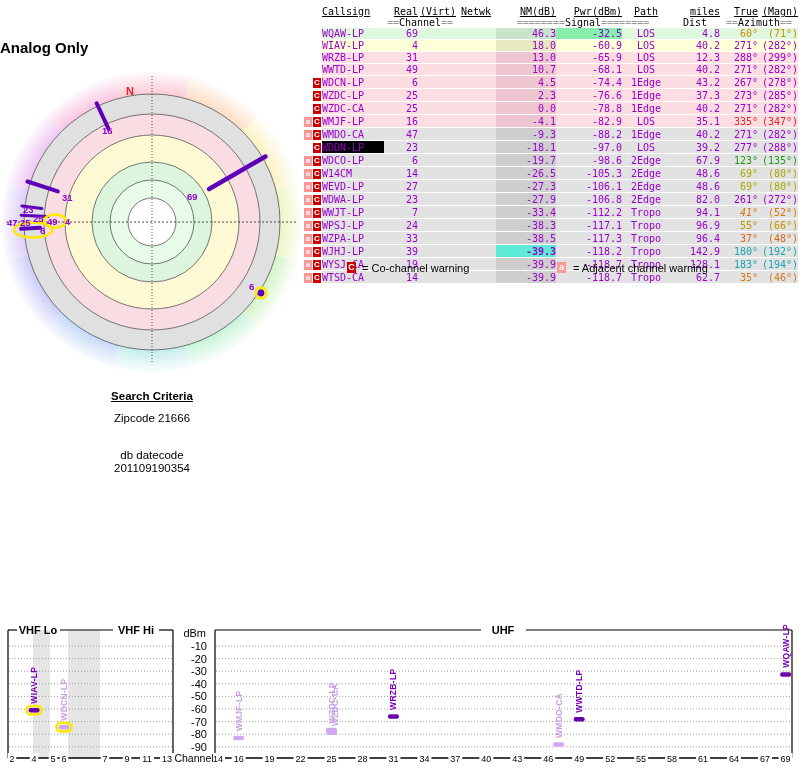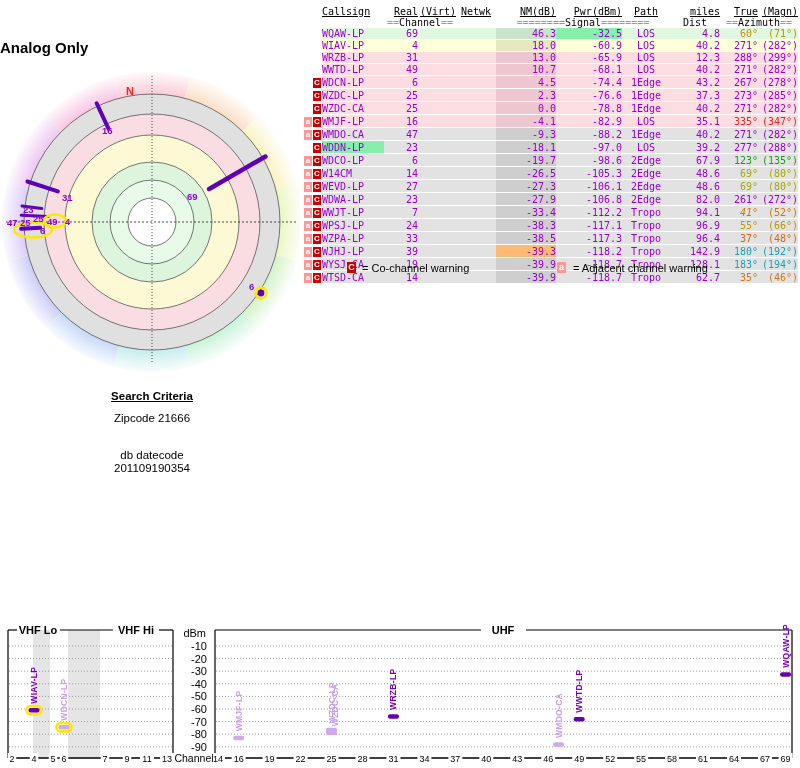--- a/index.html
+++ b/index.html
@@ -265,21 +265,21 @@
             <td class="num" style="background: rgb(206, 206, 206);">-9.3</td>
             <td class="num" style="background: rgb(226, 226, 226);">-88.2</td>
             <td class="ctr" style="background: rgb(226, 226, 226);">1Edge</td>
             <td class="num" style="background: rgb(226, 226, 226);">40.2</td>
             <td class="num" style="background: rgb(226, 226, 226);">271°</td>
             <td class="num" style="background: rgb(226, 226, 226);">(282°)</td>
           </tr>
           <tr style="border-bottom: 1px solid rgb(255, 255, 255);">
             <td class="flag" style="background: rgb(255, 255, 255);"></td>
             <td class="flag" style="background: rgb(255, 255, 255);"><span class="badge" style="background:#cc0000">C</span></td>
-            <td class="cs" style="background: #86efac;">WDDN-LP</td>
+            <td class="cs" style="background: #000000;">WDDN-LP</td>
             <td class="num" style="background: rgb(226, 226, 226);">23</td>
             <td class="num" style="background: rgb(226, 226, 226);"></td>
             <td class="ctr" style="background: rgb(226, 226, 226);"></td>
             <td class="num" style="background: rgb(206, 206, 206);">-18.1</td>
             <td class="num" style="background: rgb(226, 226, 226);">-97.0</td>
             <td class="ctr" style="background: rgb(226, 226, 226);">LOS</td>
             <td class="num" style="background: rgb(226, 226, 226);">39.2</td>
             <td class="num" style="background: rgb(226, 226, 226);">277°</td>
             <td class="num" style="background: rgb(226, 226, 226);">(288°)</td>
           </tr>
@@ -381,21 +381,21 @@
             <td class="num" style="background: rgb(226, 226, 226); color: rgb(210, 105, 30);">37°</td>
             <td class="num" style="background: rgb(226, 226, 226); color: rgb(210, 105, 30);">(48°)</td>
           </tr>
           <tr style="border-bottom: 1px solid rgb(255, 255, 255);">
             <td class="flag" style="background: rgb(255, 255, 255);"><span class="badge" style="background:#ff9595">a</span></td>
             <td class="flag" style="background: rgb(255, 255, 255);"><span class="badge" style="background:#cc0000">C</span></td>
             <td class="cs" style="background: rgb(226, 226, 226);">WJHJ-LP</td>
             <td class="num" style="background: rgb(226, 226, 226);">39</td>
             <td class="num" style="background: rgb(226, 226, 226);"></td>
             <td class="ctr" style="background: rgb(226, 226, 226);"></td>
-            <td class="num" style="background: #fdba74;">-39.3</td>
+            <td class="num" style="background: #5eead4; font-weight: bold;">-39.3</td>
             <td class="num" style="background: rgb(226, 226, 226);">-118.2</td>
             <td class="ctr" style="background: rgb(226, 226, 226);">Tropo</td>
             <td class="num" style="background: rgb(226, 226, 226);">142.9</td>
             <td class="num" style="background: rgb(226, 226, 226); color: rgb(24, 162, 178);">180°</td>
             <td class="num" style="background: rgb(226, 226, 226); color: rgb(24, 162, 178);">(192°)</td>
           </tr>
           <tr style="border-bottom: 1px solid rgb(255, 255, 255);">
             <td class="flag" style="background: rgb(255, 255, 255);"><span class="badge" style="background:#ff9595">a</span></td>
             <td class="flag" style="background: rgb(255, 255, 255);"><span class="badge" style="background:#cc0000">C</span></td>
             <td class="cs" style="background: rgb(226, 226, 226);">WYSJ-CA</td>

